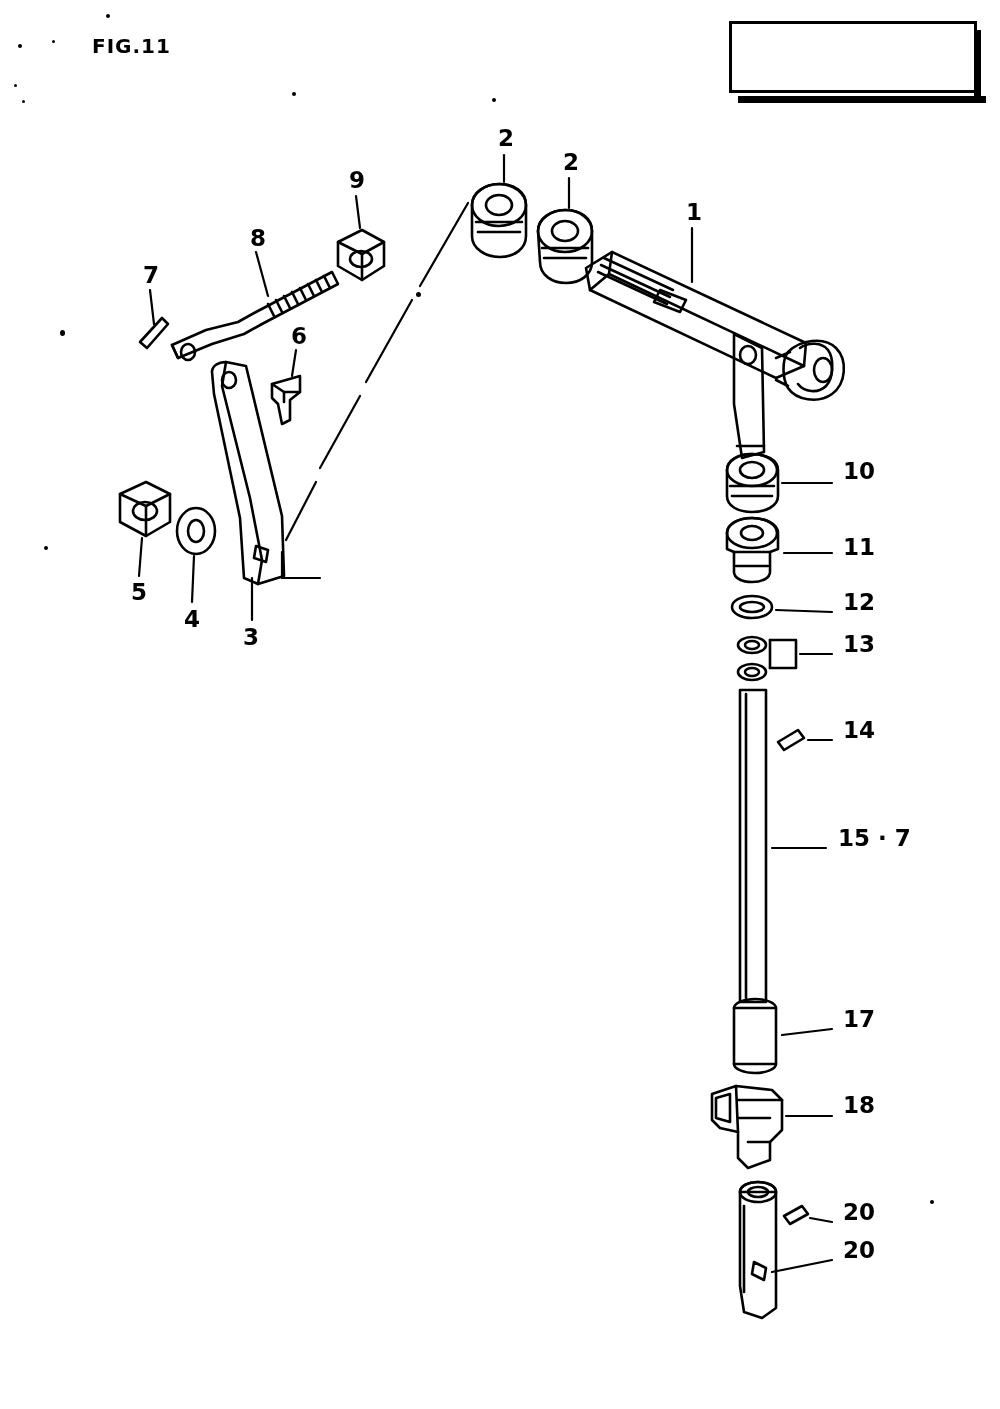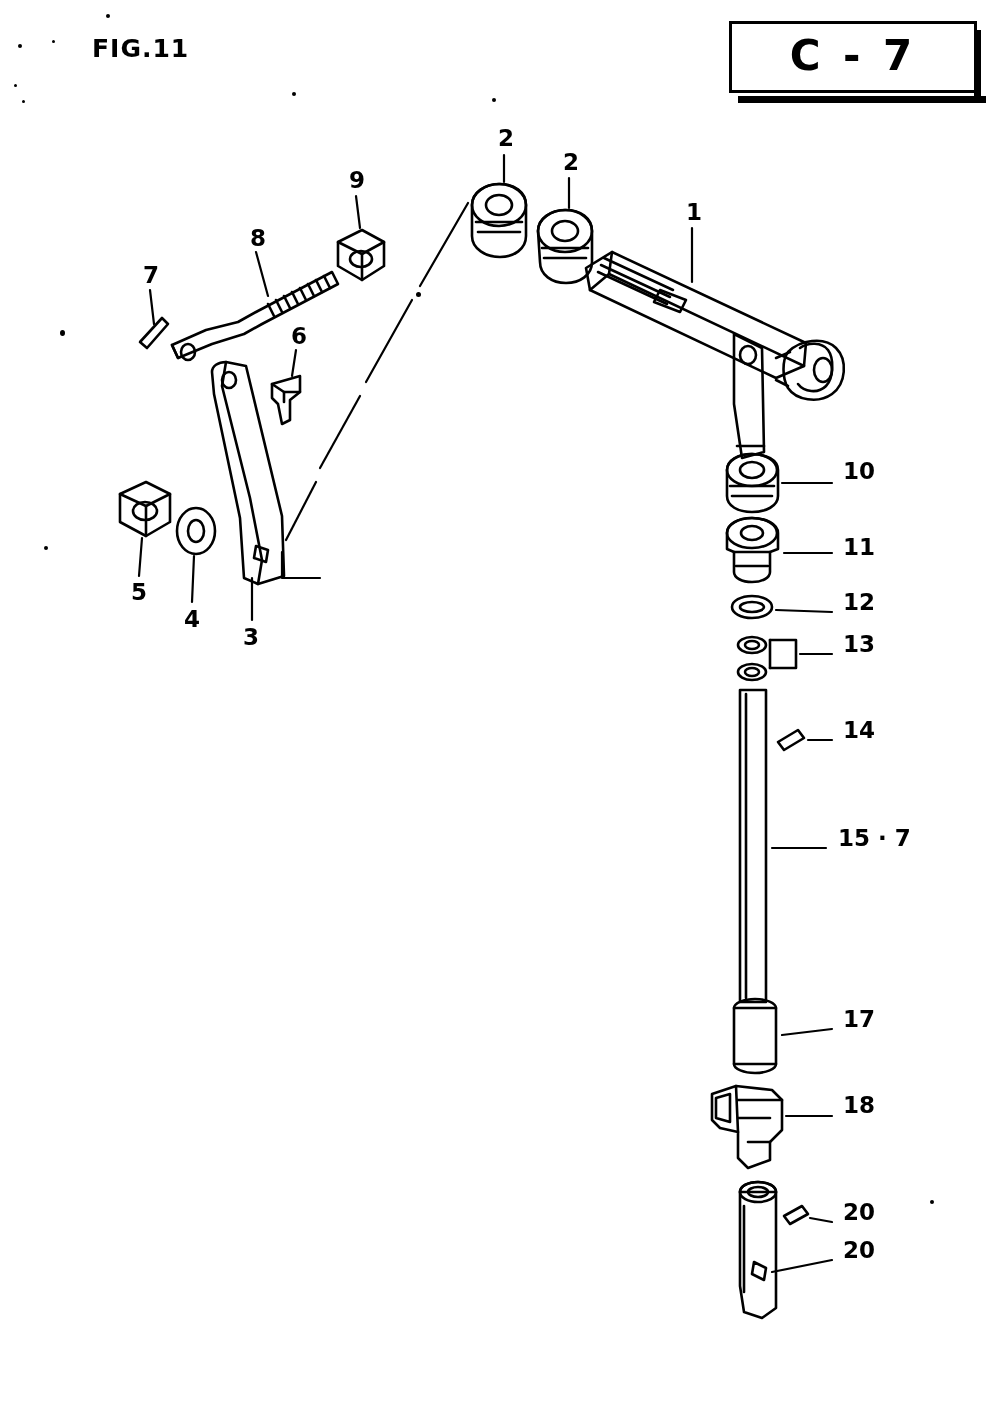--- a/index.html
+++ b/index.html
@@ -21,21 +21,21 @@
     position: absolute;
     left: 0;
     top: 0;
     width: 1000px;
     height: 1409px;
   }
   .fig-title {
     position: absolute;
     left: 92px;
     top: 34px;
-    font-size: 25px;
+    font-size: 20px;
     font-weight: bold;
     letter-spacing: 1px;
     font-family: "DejaVu Sans", sans-serif;
     color: #000;
   }
   .code-box {
     position: absolute;
     left: 729px;
     top: 21px;
     width: 248px;
@@ -282,21 +282,20 @@
   <div class="speck" style="left:292px; top:92px;  width:4px; height:4px;"></div>
   <div class="speck" style="left:492px; top:98px;  width:4px; height:4px;"></div>
   <div class="speck" style="left:60px;  top:330px; width:5px; height:6px;"></div>
   <div class="speck" style="left:44px;  top:546px; width:4px; height:4px;"></div>
   <div class="speck" style="left:930px; top:1200px;width:4px; height:4px;"></div>
   <div class="speck" style="left:416px; top:292px; width:5px; height:5px;"></div>
 
   <div class="fig-title">FIG.11</div>
 
   <div class="code-box">
-    <div class="code-text">C - 7</div>
     <div class="code-shadow"></div>
   </div>
 
   <div class="callout" style="left:686px; top:199px;">1</div>
   <div class="callout" style="left:498px; top:125px;">2</div>
   <div class="callout" style="left:563px; top:149px;">2</div>
   <div class="callout" style="left:243px; top:624px;">3</div>
   <div class="callout" style="left:184px; top:606px;">4</div>
   <div class="callout" style="left:131px; top:579px;">5</div>
   <div class="callout" style="left:291px; top:323px;">6</div>

